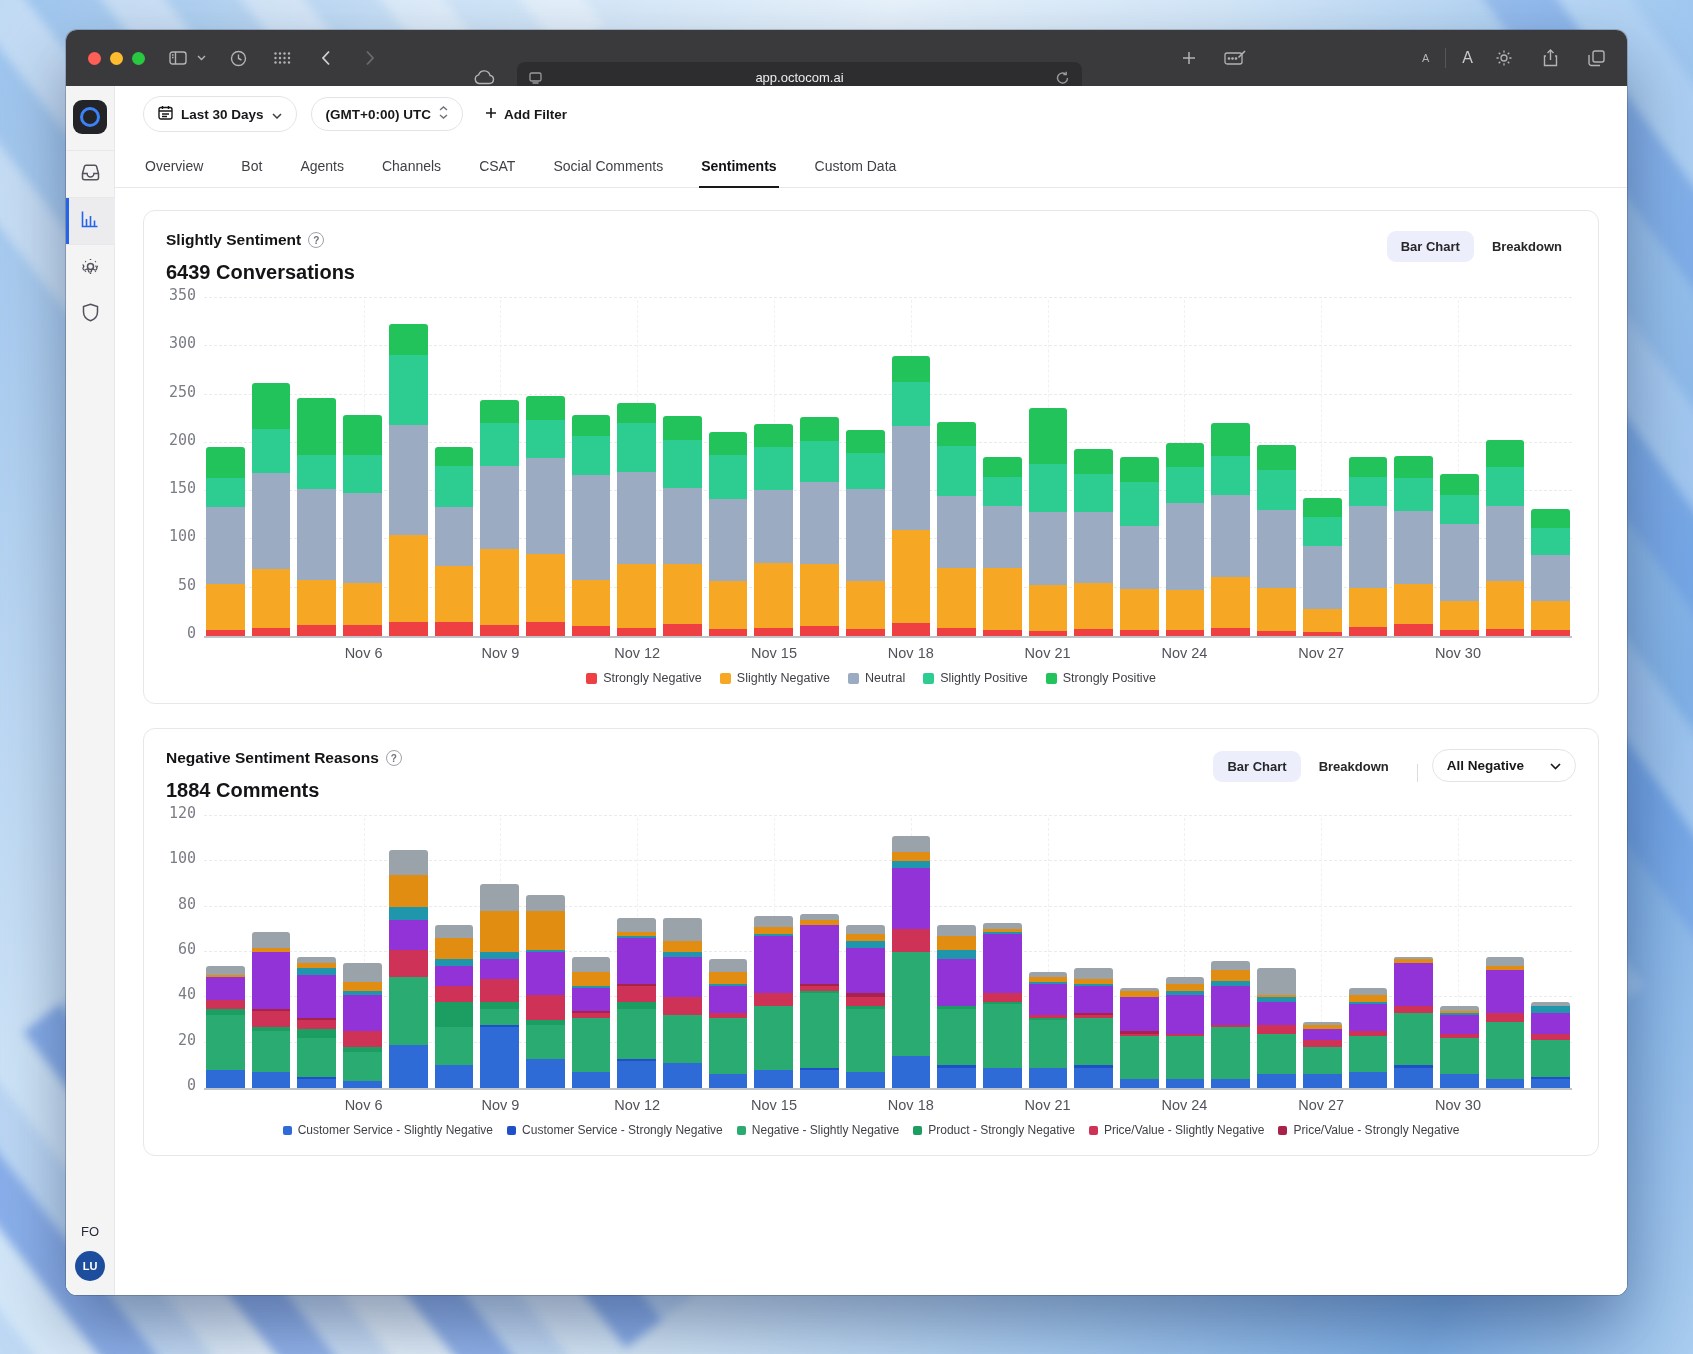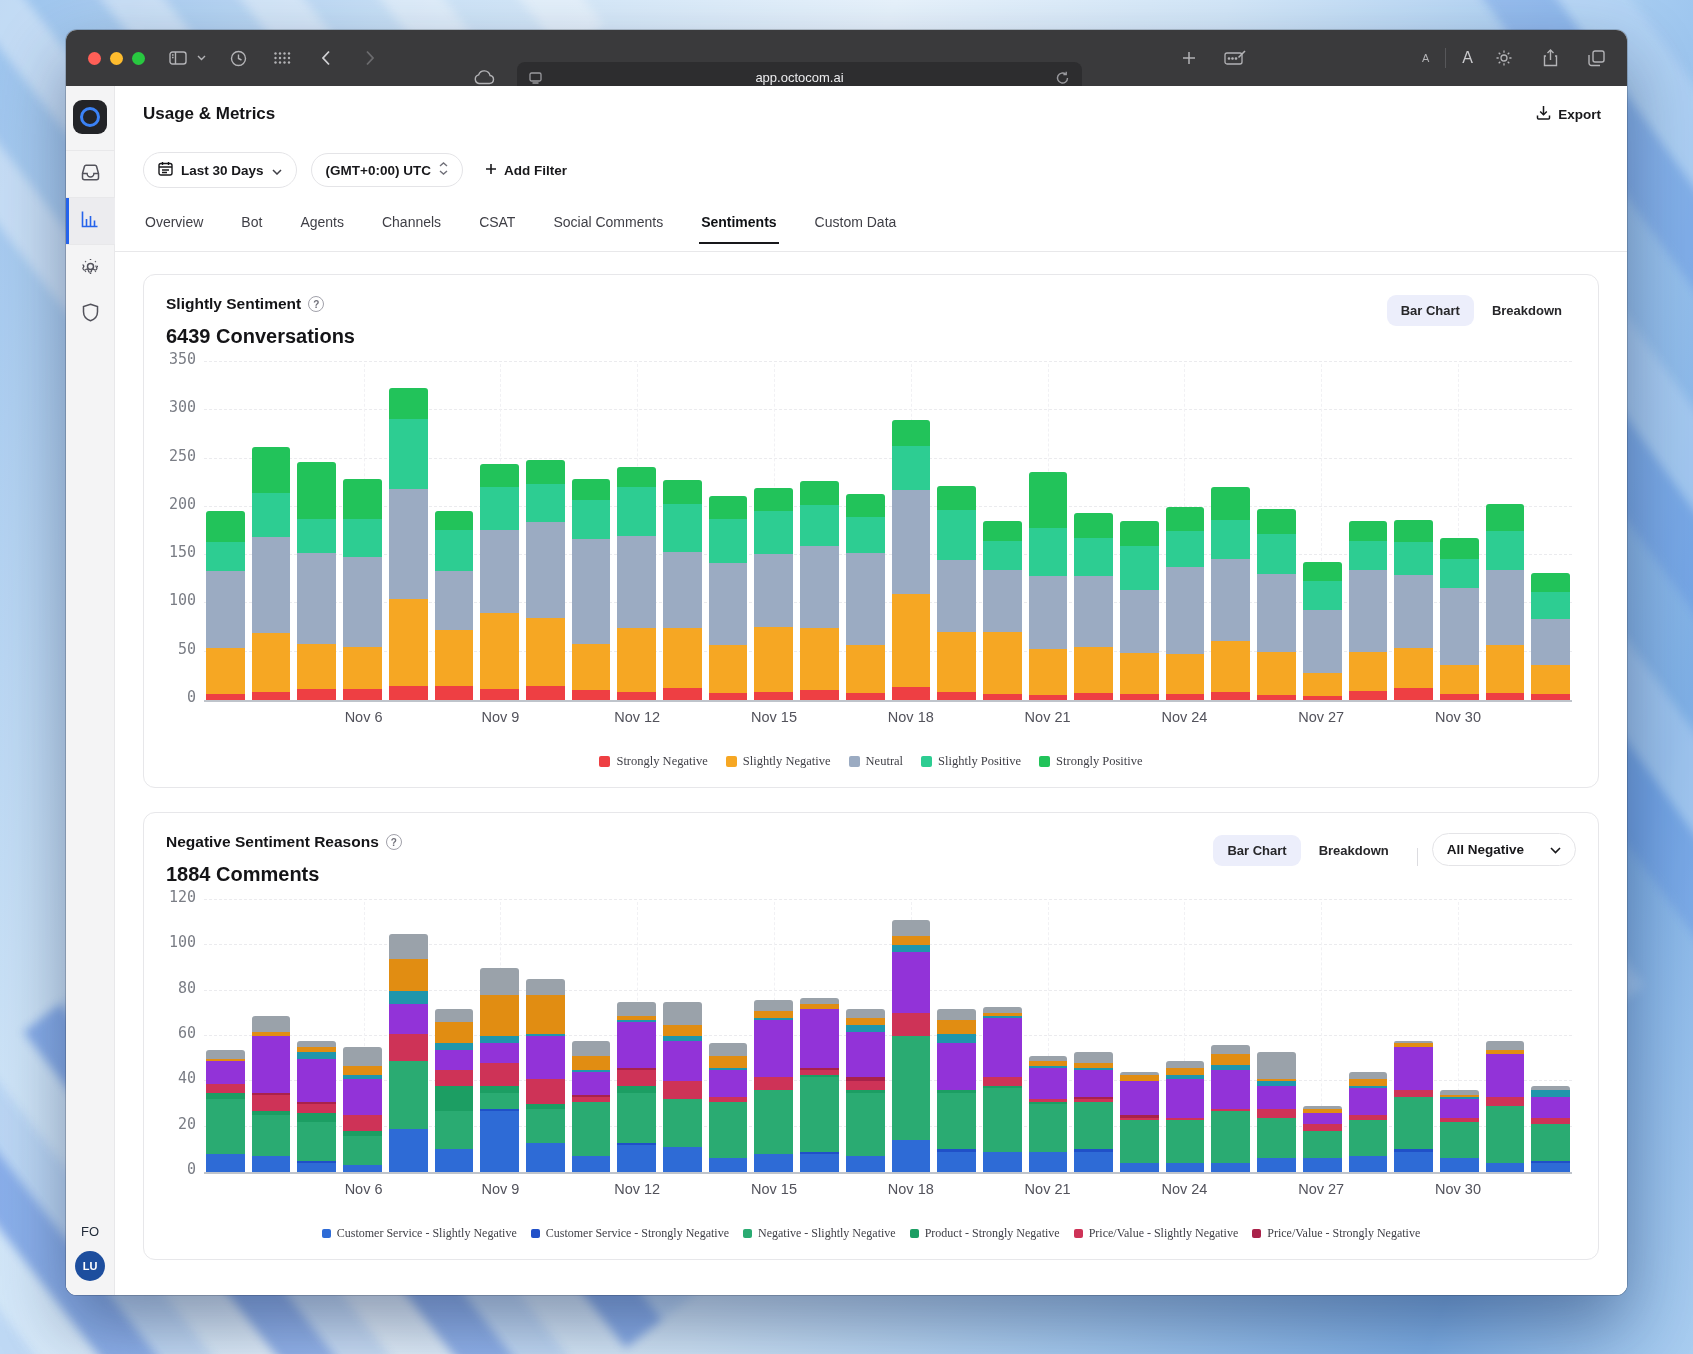--- a/index.html
+++ b/index.html
@@ -50,21 +50,21 @@
 
   .main { flex:1; display:flex; flex-direction:column; background:#fff; }
   .page-head { height:56px; display:flex; align-items:center; justify-content:space-between; padding:0 26px 0 28px; }
   .page-title { font-size:17px; font-weight:700; color:#141417; }
   .export-btn { display:flex; align-items:center; gap:7px; font-size:13.5px; font-weight:600; color:#18181b; cursor:pointer; }
 
   .filter-row { display:flex; align-items:center; gap:14px; padding:10px 28px 14px; }
   .pill { display:flex; align-items:center; gap:8px; border:1px solid #e4e4e7; border-radius:999px; padding:8px 14px; font-size:13.5px; font-weight:600; color:#18181b; background:#fff; }
   .add-filter { display:flex; align-items:center; gap:7px; font-size:13.5px; font-weight:600; color:#18181b; margin-left:8px; }
 
-  .tabs-row { display:flex; gap:34px; padding:4px 28px 8px; border-bottom:1px solid #e8e8ea; }
+  .tabs-row { display:flex; gap:34px; padding:4px 28px 0; border-bottom:1px solid #e8e8ea; }
   .tab { font-size:14px; font-weight:500; color:#3f3f46; padding:8px 2px 13px; cursor:pointer; position:relative; }
   .tab.active { color:#0f1115; font-weight:600; }
   .tab.active::after { content:""; position:absolute; left:0; right:0; bottom:-1px; height:2px; background:#18181b; }
 
   .content { flex:1; padding:22px 28px 0; overflow:hidden; }
   .card { border:1px solid #e7e7ea; border-radius:12px; background:#fff; padding:20px 22px 18px; }
   .card + .card { margin-top:24px; }
   .card-head { display:flex; justify-content:space-between; align-items:flex-start; }
   .card-title-row { display:flex; align-items:center; gap:7px; }
   .card-title { font-size:15.5px; font-weight:700; color:#141417; }
@@ -80,21 +80,21 @@
   .chart { margin-top:16px; }
   .plot { position:relative; margin-left:38px; margin-right:4px; border-bottom:2px solid #bfc4cb; }
   .gridline { position:absolute; left:0; right:0; border-top:1px dashed #ebebee; }
   .vline { position:absolute; top:0; bottom:0; border-left:1px dashed #f97316; }
   .ylab { position:absolute; left:-40px; width:32px; text-align:right; font-family:"DejaVu Sans Mono", monospace; font-size:15px; color:#7a7d85; transform:translateY(6px); }
   .bars { position:absolute; inset:0; display:flex; align-items:flex-end; gap:7px; padding:0 2px; }
   .bar { flex:1; display:flex; flex-direction:column-reverse; }
   .seg { width:100%; }
   .xlabels { position:relative; height:24px; margin-left:38px; margin-right:4px; }
   .xlab { position:absolute; top:7px; transform:translateX(-50%); font-size:14.5px; color:#52525b; white-space:nowrap; }
-  .legend { display:flex; justify-content:center; align-items:flex-start; margin-top:28px; flex-wrap:nowrap;font-family:Liberation Serif, serif; }
+  .legend { display:flex; justify-content:center; align-items:flex-start; margin-top:9px; flex-wrap:nowrap; }
   .legend-item { display:flex; align-items:center; gap:6px; cursor:pointer; }
   .legend-swatch { border-radius:2px; }
   .legend-label { color:#3f3f46; white-space:nowrap; }
   .legend-1 .legend-item { margin:0 9px; }
   .legend-1 .legend-swatch { width:11px; height:11px; }
   .legend-1 .legend-label { font-size:12.5px; }
   .legend-2 .legend-item { margin:0 7px; }
   .legend-2 .legend-swatch { width:9px; height:9px; }
   .legend-2 .legend-label { font-size:12px; }
 </style>
@@ -272,33 +272,20 @@
             </svg>
         </span>
       </div>
       <div class="side-bottom">
         <div class="side-fo">FO</div>
         <div class="avatar">LU</div>
       </div>
     </div>
 
     <div class="main">
-      <div class="page-head">
-        <div class="page-title">Usage &amp; Metrics</div>
-        <div class="export-btn">
-          <span>
-            <svg width="15" height="15" viewBox="0 0 15 15" fill="none" stroke="#18181b" stroke-width="1.5">
-                <path d="M1.5 10.5v2.5a1 1 0 0 0 1 1h10a1 1 0 0 0 1-1v-2.5"></path>
-                <line x1="7.5" y1="1" x2="7.5" y2="9.5"></line>
-                <polyline points="4.2,6.5 7.5,9.8 10.8,6.5"></polyline>
-              </svg>
-          </span>
-          <span>Export</span>
-        </div>
-      </div>
 
       <div class="filter-row">
         <div class="pill">
           <span>
             <svg width="15" height="15" viewBox="0 0 15 15" fill="none" stroke="#18181b" stroke-width="1.4">
                 <rect x="1" y="2.5" width="13" height="11.5" rx="2"></rect>
                 <line x1="1" y1="6" x2="14" y2="6"></line>
                 <line x1="4.5" y1="1" x2="4.5" y2="4"></line>
                 <line x1="10.5" y1="1" x2="10.5" y2="4"></line>
                 <line x1="4" y1="9" x2="11" y2="9"></line>

